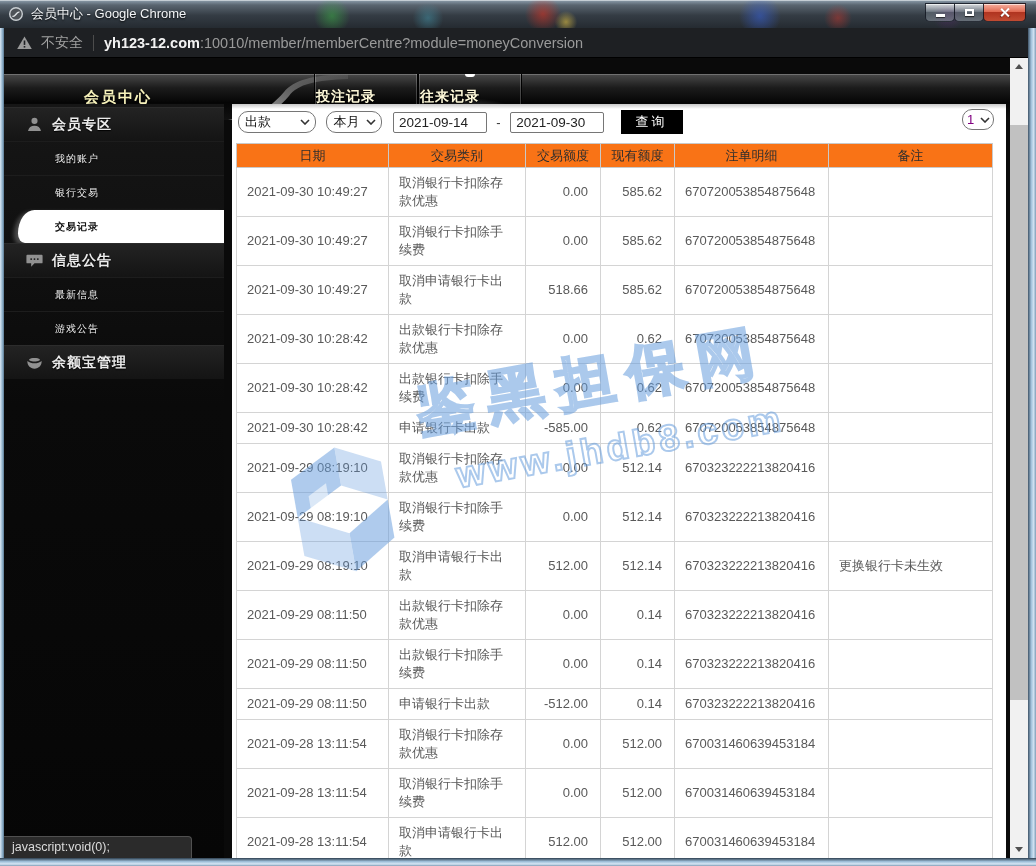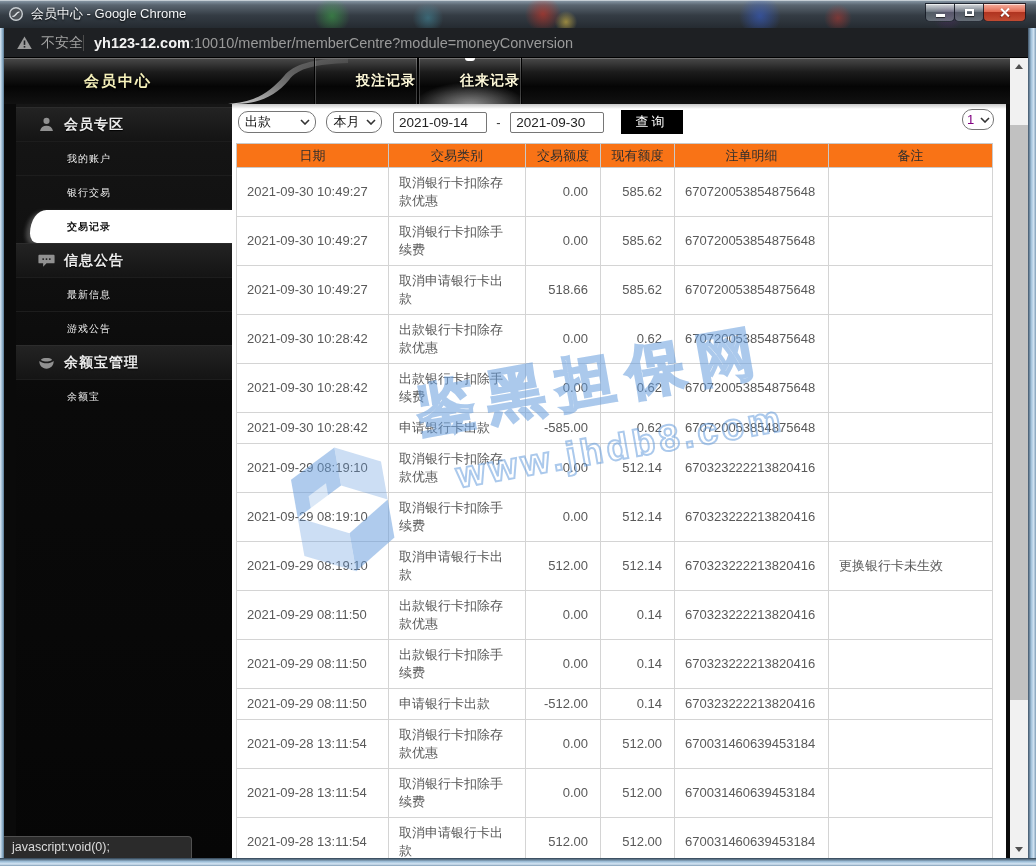--- a/index.html
+++ b/index.html
@@ -32,44 +32,44 @@
   .wbtn.close{width:43px;background:linear-gradient(180deg,#f7b0a0,#e06a52 45%,#b03420 50%,#c04b32);}
   .glyph-min{width:9px;height:3px;background:#fff;box-shadow:0 1px 1px rgba(0,0,0,.6);margin-top:6px;}
   .glyph-max{width:9px;height:7px;border:2px solid #fff;box-shadow:0 1px 1px rgba(0,0,0,.6);}
   .glyph-close{position:relative;width:11px;height:11px;}
   .glyph-close::before,.glyph-close::after{content:"";position:absolute;left:5px;top:0;width:2.4px;height:11px;background:#fff;box-shadow:0 1px 1px rgba(0,0,0,.5);}
   .glyph-close::before{transform:rotate(45deg);}.glyph-close::after{transform:rotate(-45deg);}
 
   
   .urlbar{position:absolute;left:4px;right:4px;top:28px;height:30px;z-index:39;background:#1e2023;display:flex;align-items:center;padding:0 12px;border-bottom:1px solid #000;}
   .warn-icon{width:17px;height:15px;margin-right:8px;flex:none;}
-  .warn-text{color:#a2a2a2;font-size:14px;}
+  .warn-text{color:#a2a2a2;font-size:14px;margin-right:10px;}
   .url-sep{width:1px;height:16px;background:#4c4c4c;margin-right:10px;}
   .host{color:#f2f2f2;font-size:14.5px;font-weight:bold;}
   .path{color:#9a9a9a;font-size:14.5px;}
 
   
   .app{position:absolute;left:4px;top:58px;width:1024px;height:800px;background:#0a0a0a;overflow:hidden;}
 
   
-  .band{position:absolute;left:0;top:0;width:100%;height:46px;
+  .band{position:absolute;left:0;top:16px;width:100%;height:46px;
     background:linear-gradient(180deg,#4a4a4a 0%,#1c1c1c 30%,#050505 62%,#111 100%);
     box-shadow:inset 0 1px 0 rgba(255,255,255,.22);}
   .brand{position:absolute;left:0;top:0;width:228px;height:46px;line-height:46px;text-align:center;
     color:#f7f2bb;font-size:15px;font-weight:bold;letter-spacing:2px;text-shadow:0 1px 2px #000;}
   .swoosh{position:absolute;left:224px;top:0;}
-  .tab{position:absolute;top:0;height:46px;width:102px;display:flex;align-items:center;justify-content:flex-end;
+  .tab{position:absolute;top:0;height:46px;width:102px;display:flex;align-items:center;justify-content:flex-start;
     border-left:1px solid rgba(255,255,255,.22);border-right:1px solid rgba(255,255,255,.22);
     box-shadow:-1px 0 0 #000, 1px 0 0 #000;cursor:pointer;}
   .tab .tlabel{color:#fdf8d8;font-size:14px;font-weight:bold;text-shadow:0 1px 2px #000;letter-spacing:1px;}
   .tab.active{background:radial-gradient(ellipse 75% 70% at 50% 105%, rgba(255,255,255,.55), rgba(255,255,255,.10) 60%, transparent 75%);}
   .tab.active::before{content:"";position:absolute;top:0;left:50%;margin-left:-5px;width:10px;height:3px;background:#fff;border-radius:0 0 3px 3px;}
 
   
-  .sidebar{position:absolute;left:12px;top:46px;width:220px;bottom:0;background:linear-gradient(180deg,#161616,#0a0a0a 40%,#060606);padding-top:3px;}
+  .sidebar{position:absolute;left:0;top:46px;width:220px;bottom:0;background:linear-gradient(180deg,#161616,#0a0a0a 40%,#060606);padding-top:3px;}
   .sb-group{position:relative;height:34px;display:flex;align-items:center;border-top:1px solid #2c2c2c;
     background:linear-gradient(180deg,#232323,#141414);cursor:pointer;}
   .sb-ico{width:19px;height:19px;margin-left:21px;flex:none;opacity:.95;}
   .sb-ico svg{width:100%;height:100%;}
   .sb-glabel{margin-left:8px;color:#ececec;font-size:14px;font-weight:bold;text-shadow:0 1px 1px #000;letter-spacing:1px;}
   .sb-item{position:relative;height:34px;display:flex;align-items:center;border-top:1px solid #1d1d1d;cursor:pointer;}
   .sb-ilabel{margin-left:51px;color:#f2f2f2;font-size:10px;text-shadow:0 1px 1px #000;letter-spacing:1px;}
   .sb-item.active{border-top-color:transparent;}
   .sb-item.active::before{content:"";position:absolute;left:14px;right:0;top:0;bottom:0;background:#fff;
     border-radius:24px 0 0 10px / 34px 0 0 14px;box-shadow:-4px 2px 4px rgba(255,255,255,.25);}
@@ -212,23 +212,20 @@
         <div class="sb-item">
           <span class="sb-ilabel">游戏公告</span>
         </div>
         <div class="sb-group">
           <span class="sb-ico"><svg viewBox="0 0 20 20">
               <path d="M2.5 8.5c2.2 1.6 4.6 2.4 7.5 2.4s5.3-.8 7.5-2.4c.3 4.6-3 8-7.5 8s-7.8-3.4-7.5-8z" fill="#989898"></path>
               <path d="M4.5 6.5c1.5-1.8 9.5-1.8 11 0 .8 1-1.5 2.4-5.5 2.4s-6.3-1.4-5.5-2.4z" fill="#989898"></path>
             </svg></span>
           <span class="sb-glabel">余额宝管理</span>
         </div>
-        <div class="sb-item">
-          <span class="sb-ilabel">余额宝</span>
-        </div>
       </div>
 
     <div class="content">
       <div class="filters">
         <div class="select sel-type">
           <span>出款</span>
           <svg class="chev" width="10" height="6" viewBox="0 0 10 6">
               <polyline points="1,1 5,5 9,1" fill="none" stroke="#333" stroke-width="1.6"></polyline>
             </svg>
         </div>

